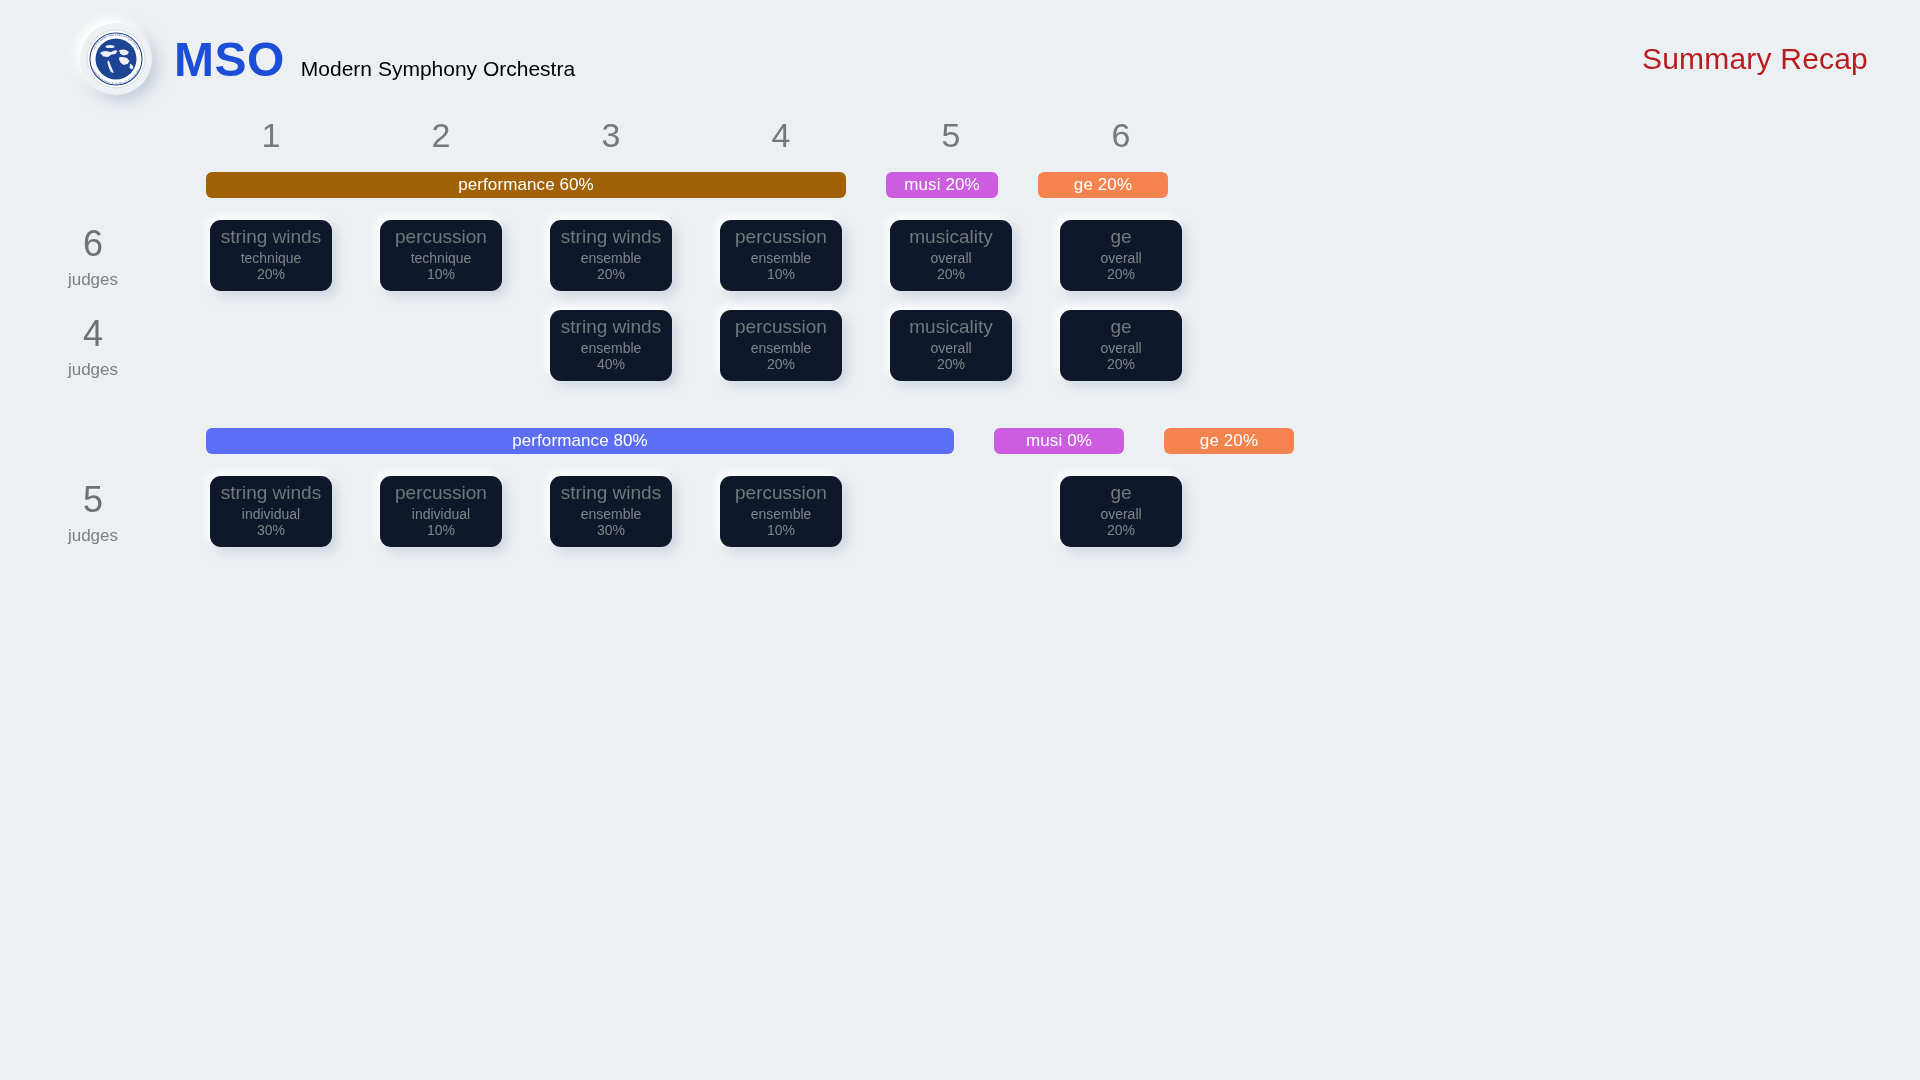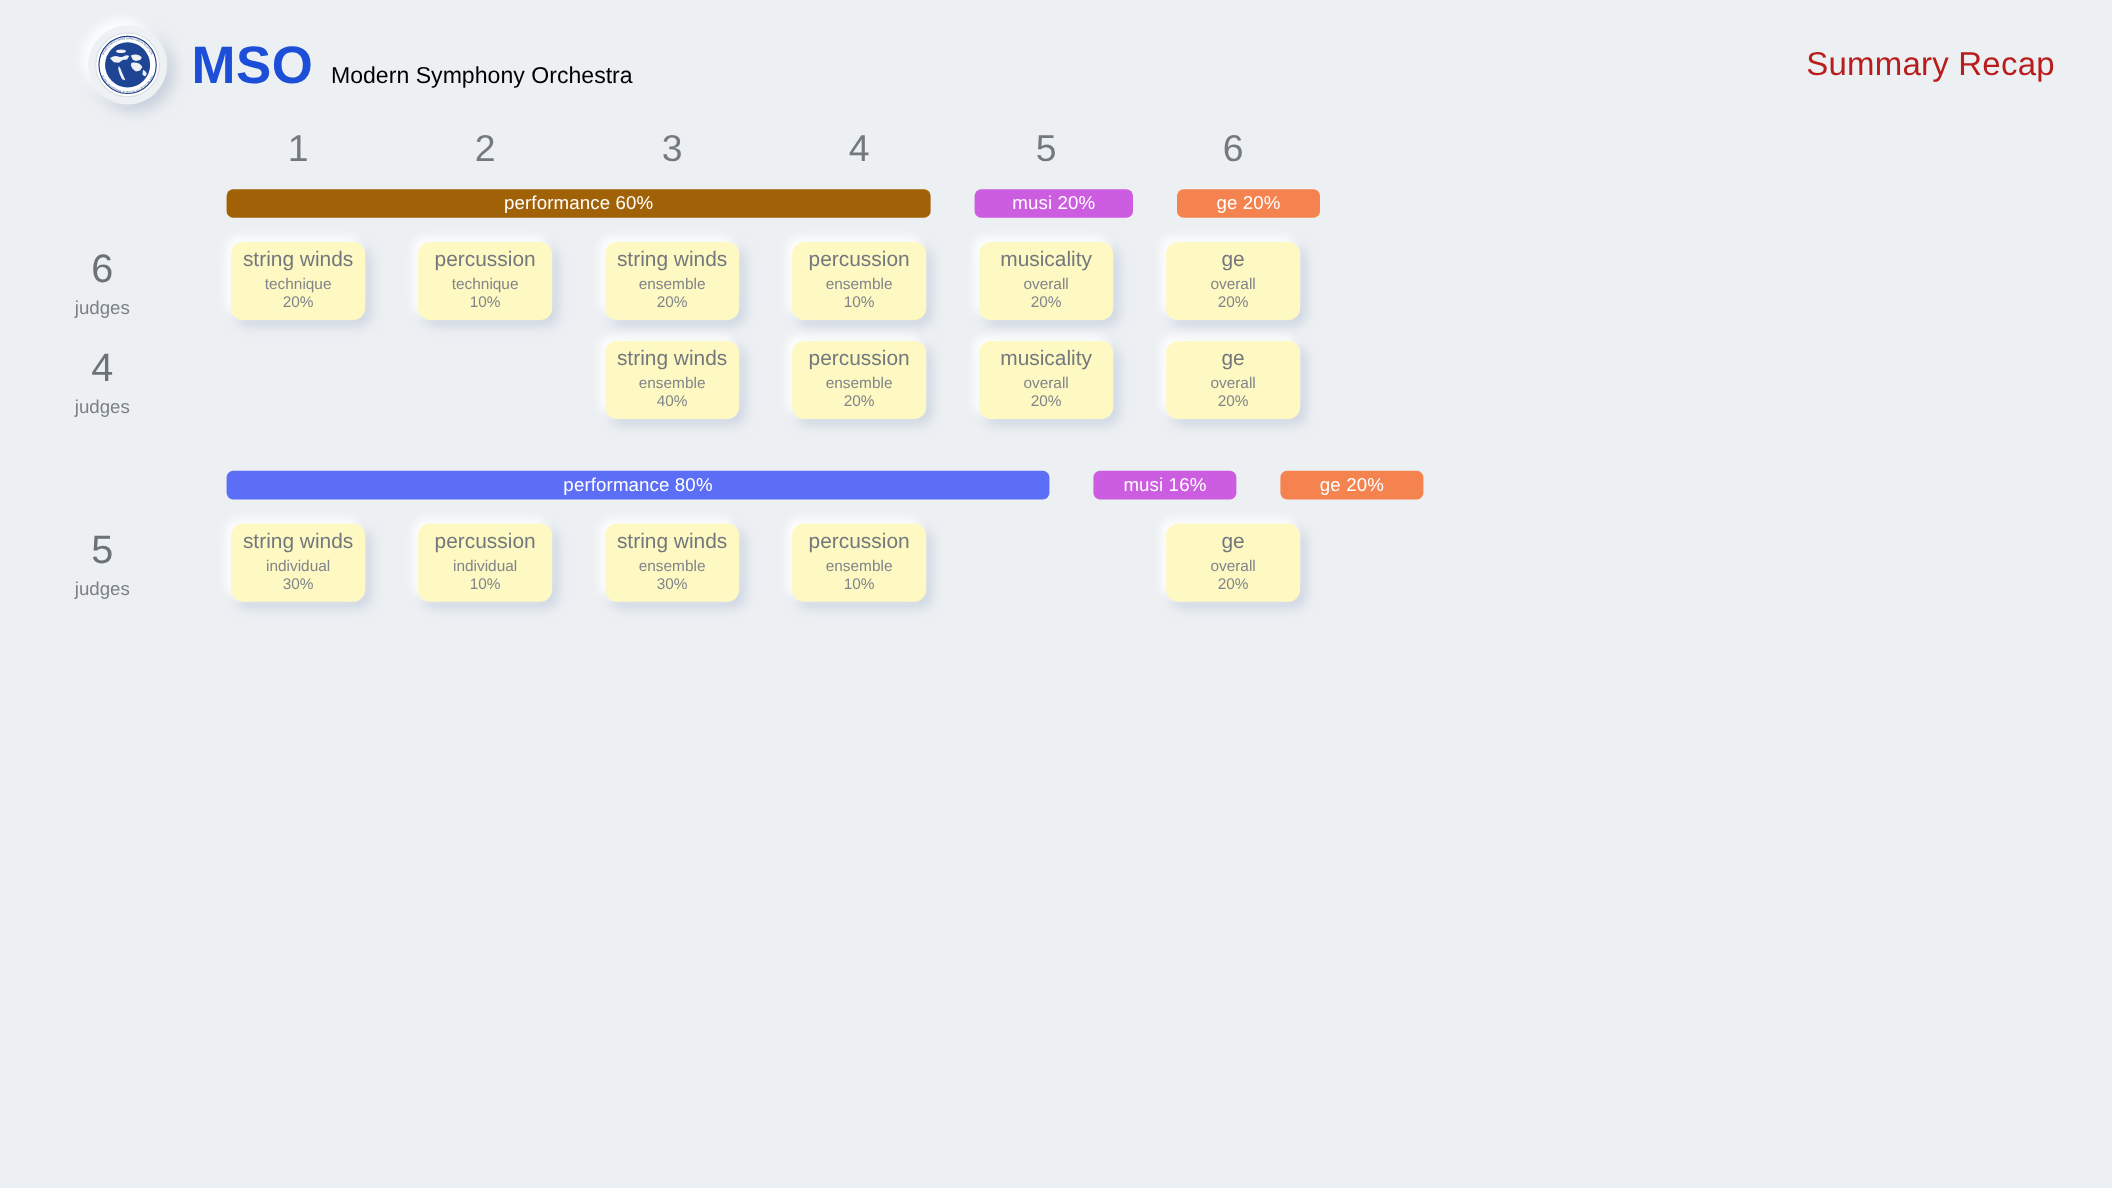--- a/index.html
+++ b/index.html
@@ -143,21 +143,21 @@
     color: #7b8085;
     margin-top: 8px;
   }
 
   
   .cards-row { min-height: 74px; }
   .card {
     width: 122px;
     min-height: 70px;
     border-radius: 11px;
-    background: #fef9c3;
+    background: #0f172a;
     box-shadow: -4px -4px 9px rgba(255,255,255,0.95),
                  5px 5px 11px rgba(174,188,208,0.50);
     display: flex;
     flex-direction: column;
     align-items: center;
     justify-content: center;
     box-sizing: border-box;
     padding: 7px 4px 9px;
     text-align: right;
   }
@@ -252,21 +252,21 @@
         </div>
       </div>
   </div>
 
   <div id="groups">
       <div>
         <div class="mrow bars-row">
           <div class="gutter"></div>
           <div class="bars-wrap">
             <div class="bar bar-performance" style="width: 640px; margin-left: 20px; margin-right: 20px; background: #a16207;">performance 60%</div>
-            <div class="bar bar-musicality" style="width: 144px; margin-left: 20px; margin-right: 20px; background: rgb(204, 92, 224);">musi 20%</div>
+            <div class="bar bar-musicality" style="width: 112px; margin-left: 20px; margin-right: 20px; background: rgb(204, 92, 224);">musi 20%</div>
             <div class="bar bar-ge" style="width: 130px; margin-left: 20px; margin-right: 20px; background: rgb(245, 131, 79);">ge 20%</div>
           </div>
         </div>
         <div class="mrow cards-row" style="margin-top: 8px;">
           <div class="gutter" style="padding-top: 6px;">
             <span class="judge-num">6</span>
             <span class="judge-word">judges</span>
           </div>
           <div class="cols">
             <div class="col">
@@ -355,21 +355,21 @@
             </div>
           </div>
         </div>
       </div>
       <div class="spacer-block"></div>
       <div>
         <div class="mrow bars-row">
           <div class="gutter"></div>
           <div class="bars-wrap">
             <div class="bar bar-performance" style="width: 748px; margin-left: 20px; margin-right: 20px; background: rgb(91, 110, 245);">performance 80%</div>
-            <div class="bar bar-musicality" style="width: 130px; margin-left: 20px; margin-right: 20px; background: rgb(204, 92, 224);">musi 16%</div>
+            <div class="bar bar-musicality" style="width: 130px; margin-left: 20px; margin-right: 20px; background: rgb(204, 92, 224);">musi 0%</div>
             <div class="bar bar-ge" style="width: 130px; margin-left: 20px; margin-right: 20px; background: rgb(245, 131, 79);">ge 20%</div>
           </div>
         </div>
         <div class="mrow cards-row" style="margin-top: 8px;">
           <div class="gutter" style="padding-top: 6px;">
             <span class="judge-num">5</span>
             <span class="judge-word">judges</span>
           </div>
           <div class="cols">
             <div class="col">

